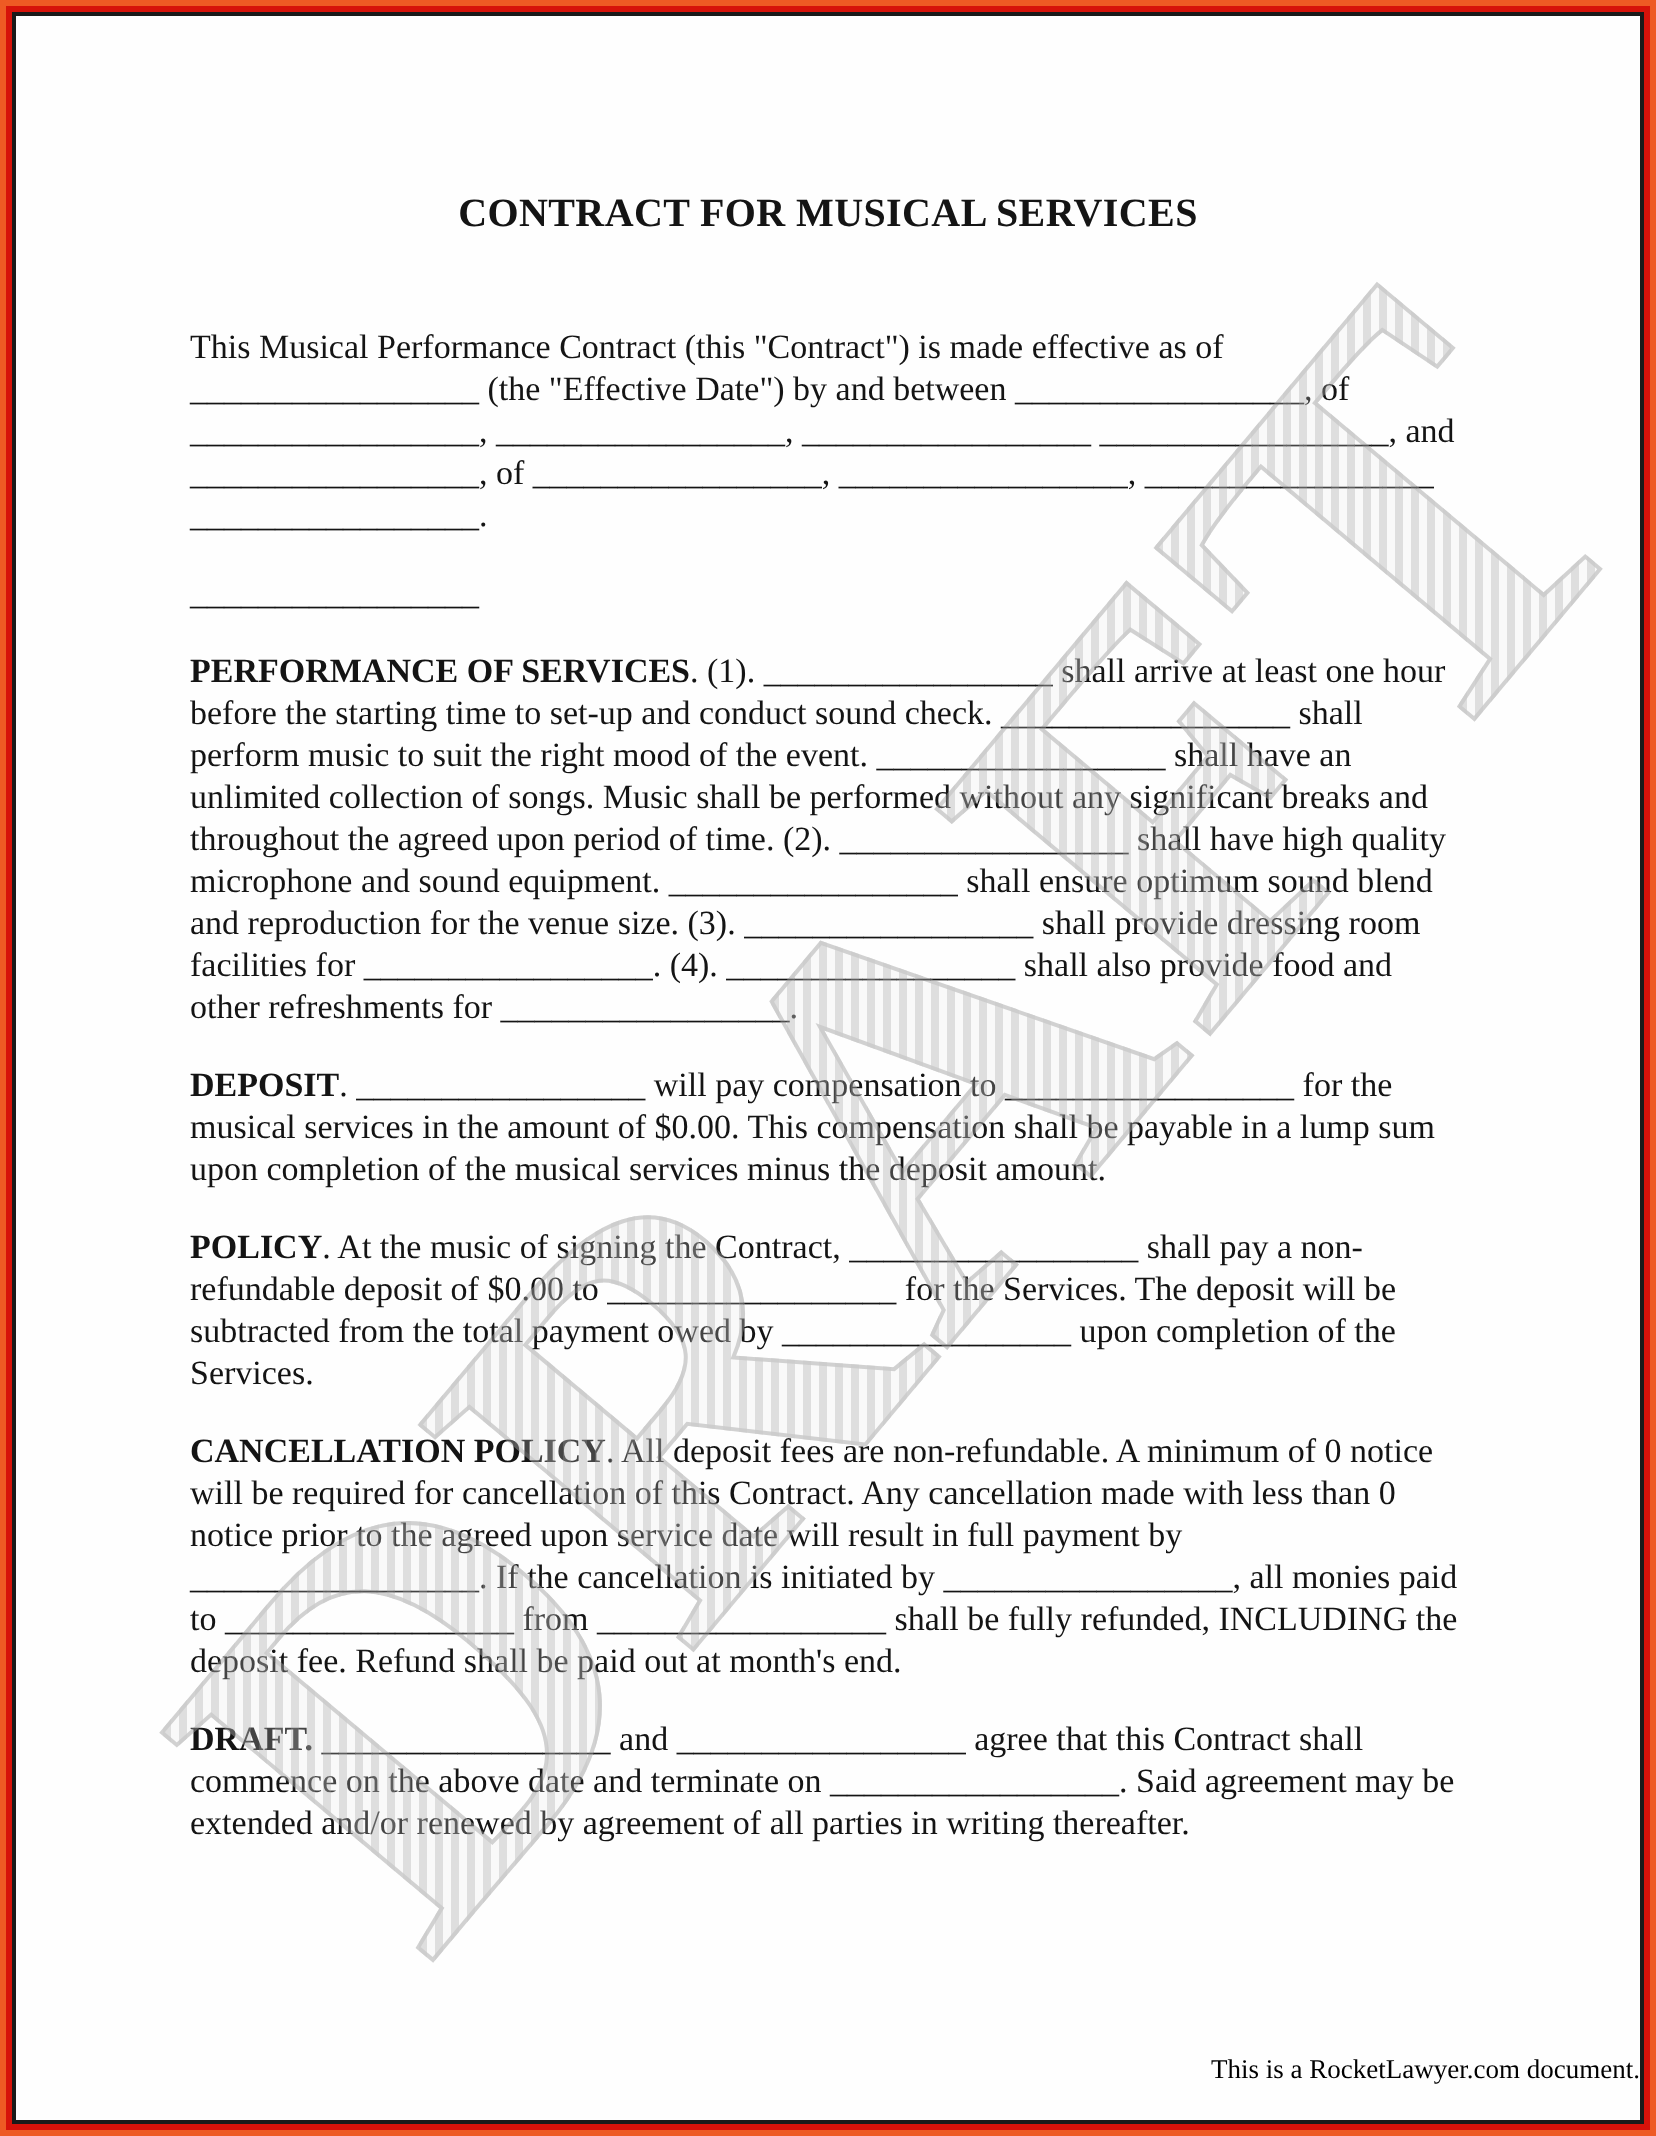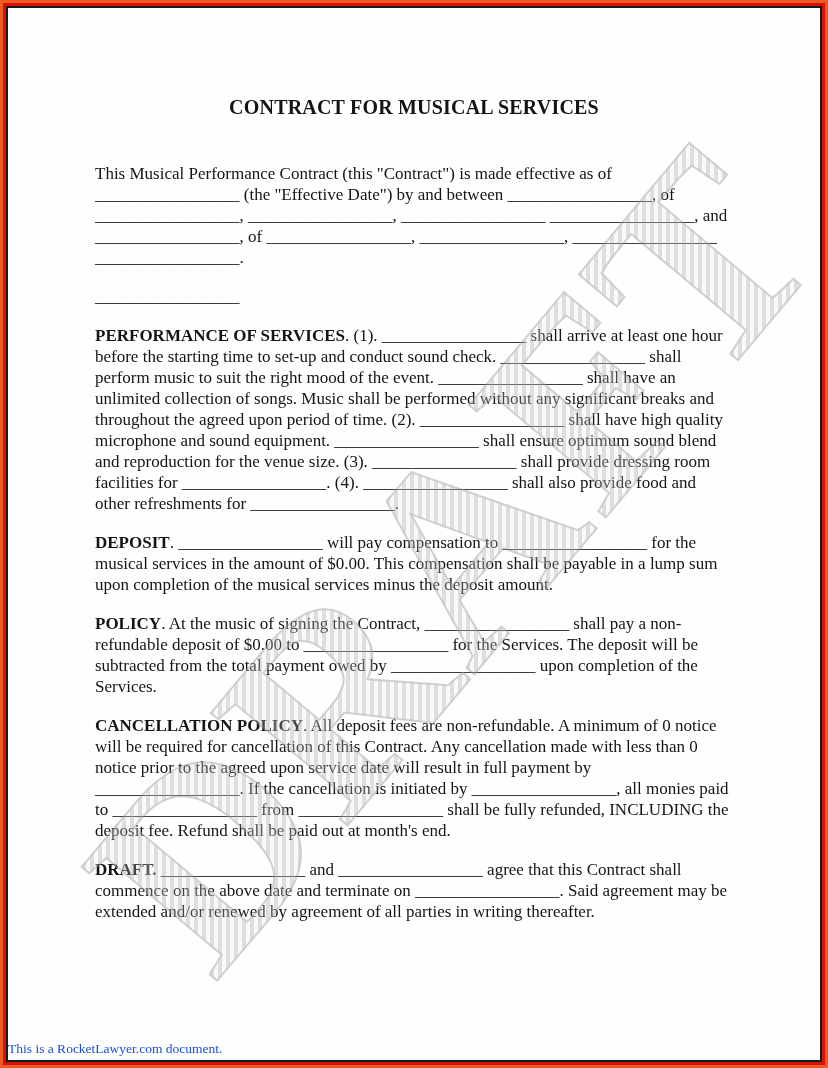--- a/index.html
+++ b/index.html
@@ -63,24 +63,24 @@
       rgba(234,234,234,0.45) 4px 8px);
     -webkit-background-clip:text;
     background-clip:text;
     -webkit-text-stroke:2px rgba(152,152,152,0.85);
     opacity:0.5;
     pointer-events:none;
     z-index:5;
   }
   .doc-footer{
     position:absolute;
-    left:0;right:0;bottom:3px;
-    text-align:left;
+    left:0;right:0;bottom:17px;
+    text-align:right;
     font-size:13.5px;
-    color:#1d4ed8;
+    color:#000000;
     z-index:1;
   }
 </style>
 </head>
 <body>
 
 <div class="page">
   <div class="paper">
     <h1 class="doc-title">CONTRACT FOR MUSICAL SERVICES</h1>
     <div class="doc-body" id="doc-body">

